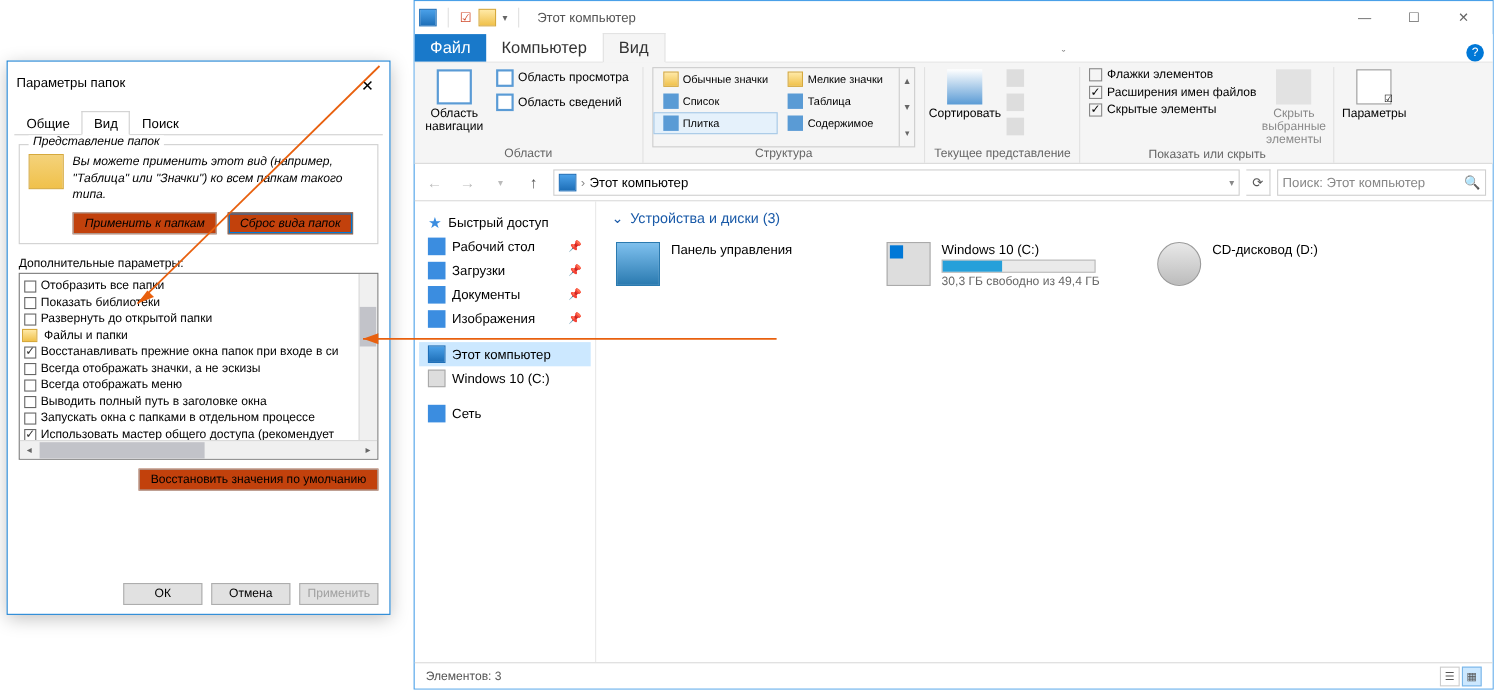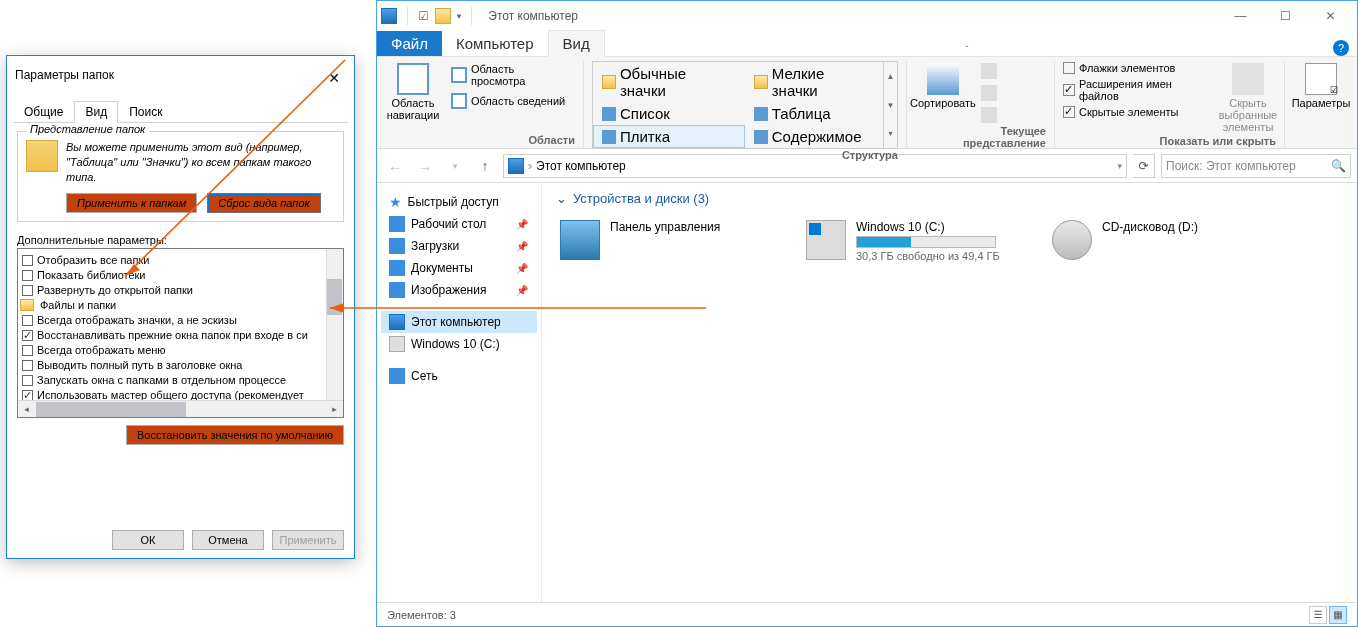--- a/index.html
+++ b/index.html
@@ -52,30 +52,30 @@
 
 .ribbon-tabs { display:flex; align-items:flex-end; height:26px; border-bottom:1px solid #e3e3e3; background:#fff; position:relative; }
 .rtab { padding:4px 14px; font-size:15px; cursor:pointer; color:#333; }
 .rtab.file { background:var(--tab-blue); color:#fff; }
 .rtab.active { background:#f5f5f5; border:1px solid #e3e3e3; border-bottom:1px solid #f5f5f5; position:relative; top:1px; }
 .help-ic { margin-left:auto; width:16px; height:16px; border-radius:50%; background:#0078d7; color:#fff; font-size:11px; display:flex; align-items:center; justify-content:center; margin-right:8px; }
 .collapse-ic { color:#666; margin-right:4px; font-size:10px; }
 
 .ribbon { display:flex; background:#f5f5f5; height:92px; border-bottom:1px solid #dadada; padding-top:4px; }
 .rgroup { border-right:1px solid #e1e1e1; padding:0 8px; display:flex; flex-direction:column; position:relative; }
-.rgroup-lbl { text-align:right; font-size:11px; color:#666; margin-top:auto; padding-bottom:2px;font-weight:bold; }
+.rgroup-lbl { text-align:center; font-size:11px; color:#666; margin-top:auto; padding-bottom:2px; }
 .rg-body { display:flex; gap:6px; flex:1; }
 .big-btn { display:flex; flex-direction:column; align-items:center; width:56px; padding:2px; font-size:11px; text-align:center; cursor:pointer; line-height:1.1; }
 .big-btn .ic { width:32px; height:32px; margin-bottom:2px; }
 .stack { display:flex; flex-direction:column; gap:2px; }
 .small-btn { display:flex; align-items:center; gap:4px; padding:2px 4px; font-size:11px; cursor:pointer; }
 .small-btn .ic { width:16px; height:16px; flex-shrink:0; }
 .gallery { border:1px solid #cdcdcd; display:flex; }
 .gal-col { display:flex; flex-direction:column; }
-.gal-item { display:flex; align-items:center; gap:4px; padding:2px 8px; font-size:15px; border:1px solid transparent; min-width:110px; }
+.gal-item { display:flex; align-items:center; gap:4px; padding:2px 8px; font-size:10px; border:1px solid transparent; min-width:110px; }
 .gal-item.sel { border:1px solid #a6c8e6; background:#e5f1fb; }
 .gal-item .ic { width:14px; height:14px; }
 .gal-spin { width:14px; display:flex; flex-direction:column; border-left:1px solid #cdcdcd; }
 .gal-spin div { flex:1; display:flex; align-items:center; justify-content:center; font-size:8px; color:#666; }
 .chk-row { display:flex; align-items:center; gap:4px; font-size:11px; padding:1px 0; }
 .chk-box { width:12px; height:12px; border:1px solid #888; display:inline-block; position:relative; }
 .chk-box.on::after { content:"✓"; position:absolute; top:-2px; left:0; font-size:11px; }
 
 .addr { height:34px; display:flex; align-items:center; gap:6px; padding:0 6px; border-bottom:1px solid #dadada; }
 .nav-btn { width:24px; height:24px; border-radius:2px; display:flex; align-items:center; justify-content:center; color:#bbb; cursor:pointer; font-size:14px; }
@@ -410,26 +410,26 @@
           </div>
           <div class="adv-item">
             <span class="adv-chk"></span>
             <span>Развернуть до открытой папки</span>
           </div>
           <div class="adv-item hdr">
             <span class="folder-mini"></span>
             <span>Файлы и папки</span>
           </div>
           <div class="adv-item">
-            <span class="adv-chk"></span>
-            <span>Всегда отображать значки, а не эскизы</span>
-          </div>
-          <div class="adv-item">
             <span class="adv-chk on"></span>
             <span>Восстанавливать прежние окна папок при входе в си</span>
+          </div>
+          <div class="adv-item">
+            <span class="adv-chk"></span>
+            <span>Всегда отображать значки, а не эскизы</span>
           </div>
           <div class="adv-item">
             <span class="adv-chk"></span>
             <span>Всегда отображать меню</span>
           </div>
           <div class="adv-item">
             <span class="adv-chk"></span>
             <span>Выводить полный путь в заголовке окна</span>
           </div>
           <div class="adv-item">

